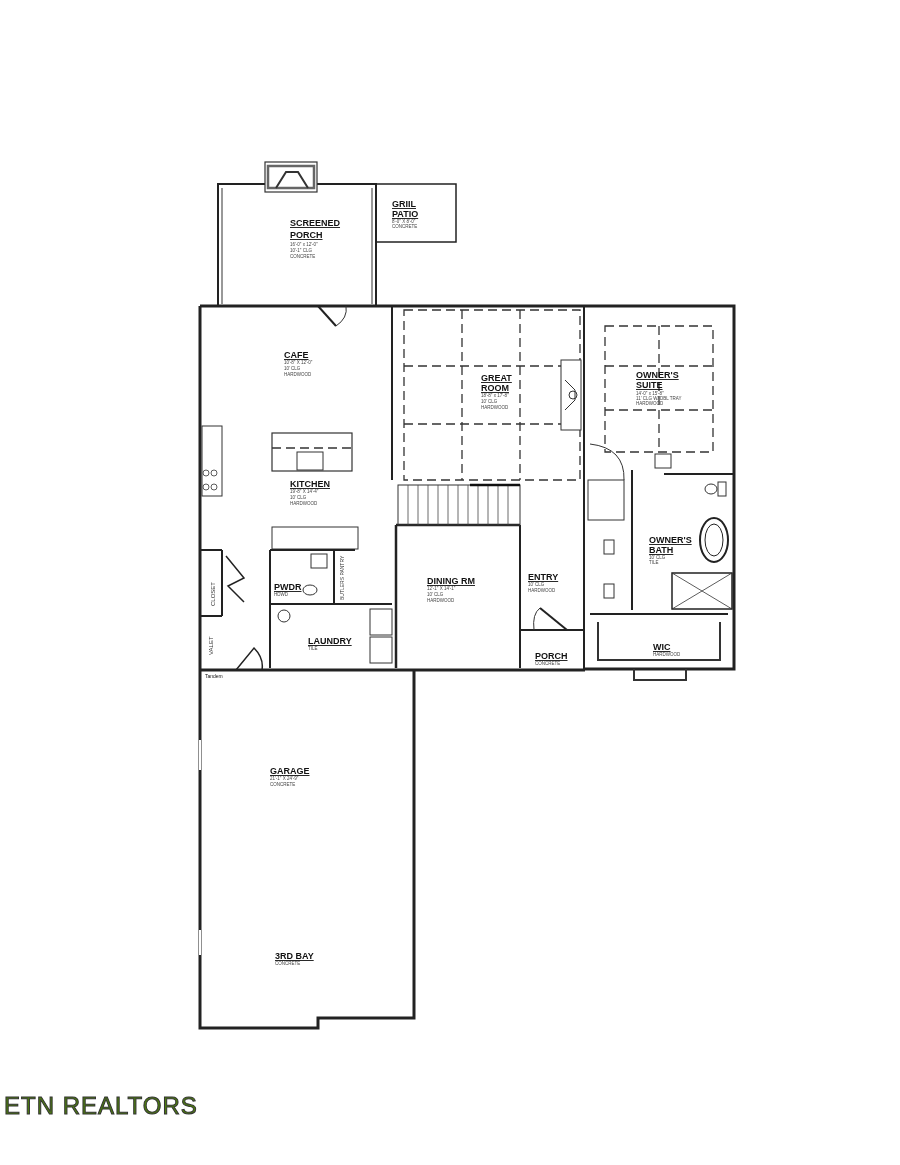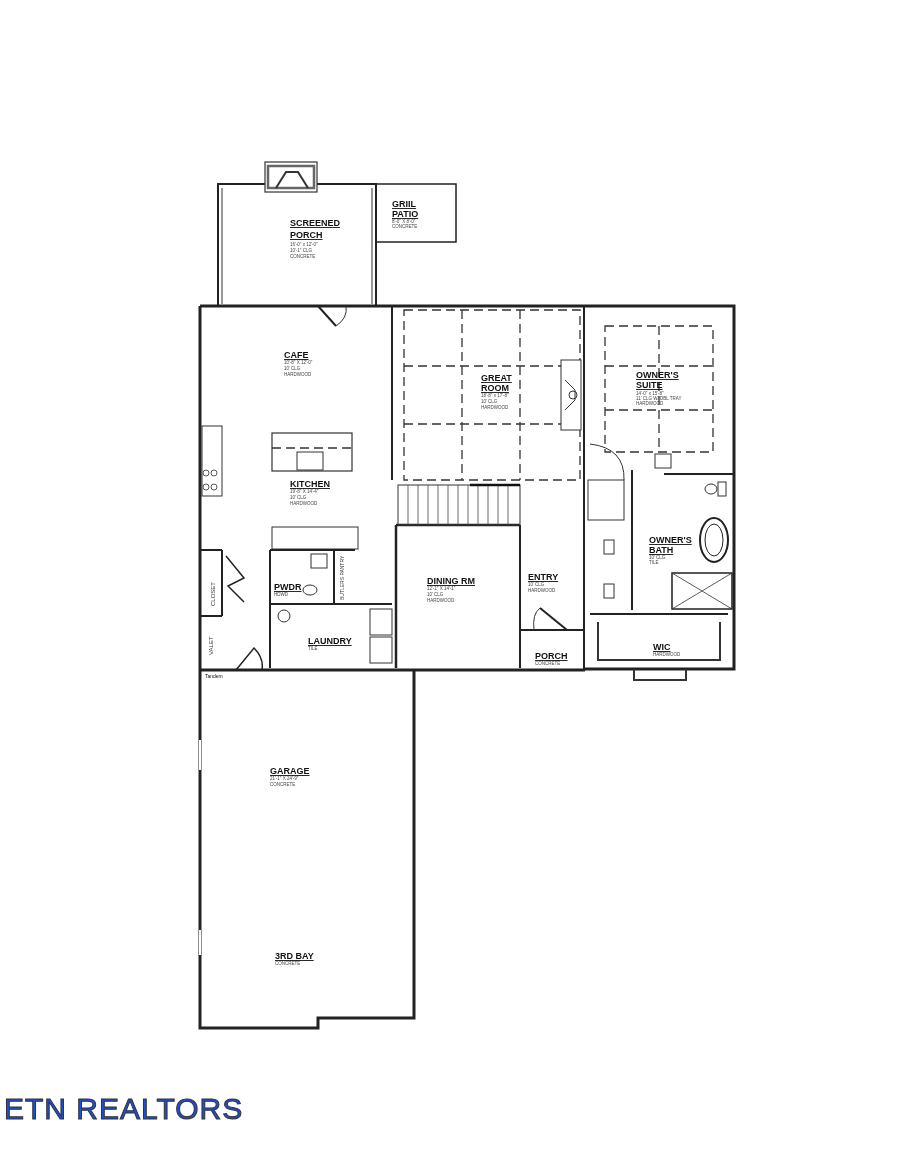--- a/index.html
+++ b/index.html
@@ -4,21 +4,21 @@
 <style>
   html,body{margin:0;padding:0;background:#fff;}
   body{width:900px;height:1165px;position:relative;overflow:hidden;font-family:"Liberation Sans",sans-serif;}
   #plan{position:absolute;left:0;top:0;}
   .wall{stroke:#222;stroke-width:3;fill:none;}
   .thin{stroke:#333;stroke-width:1;fill:none;}
   .dash{stroke:#333;stroke-width:1.3;fill:none;stroke-dasharray:9 5;}
   .rname{font-family:"Liberation Sans",sans-serif;font-weight:bold;font-size:9px;fill:#111;text-decoration:underline;}
   .rsub{font-family:"Liberation Sans",sans-serif;font-size:4.5px;fill:#444;}
   .vlabel{font-family:"Liberation Sans",sans-serif;font-size:6px;fill:#333;}
-  .brand{position:absolute;left:4px;top:1092px;font-family:"Liberation Sans",sans-serif;font-weight:200;font-size:30px;letter-spacing:1px;color:#1d4ed8;-webkit-text-stroke:1px #333;}
+  .brand{position:absolute;left:4px;top:1092px;font-family:"Liberation Sans",sans-serif;font-weight:200;font-size:24px;letter-spacing:1px;color:#4d7c0f;-webkit-text-stroke:1px #333;}
 </style>
 </head>
 <body>
 
 <svg id="plan" width="900" height="1165" viewBox="0 0 900 1165" xmlns="http://www.w3.org/2000/svg">
 
   <g>
     <rect class="wall" x="218" y="184" width="158" height="122" style="stroke-width:2"></rect>
     <line class="thin" x1="222" y1="188" x2="222" y2="304"></line>
     <line class="thin" x1="372" y1="188" x2="372" y2="304"></line>

